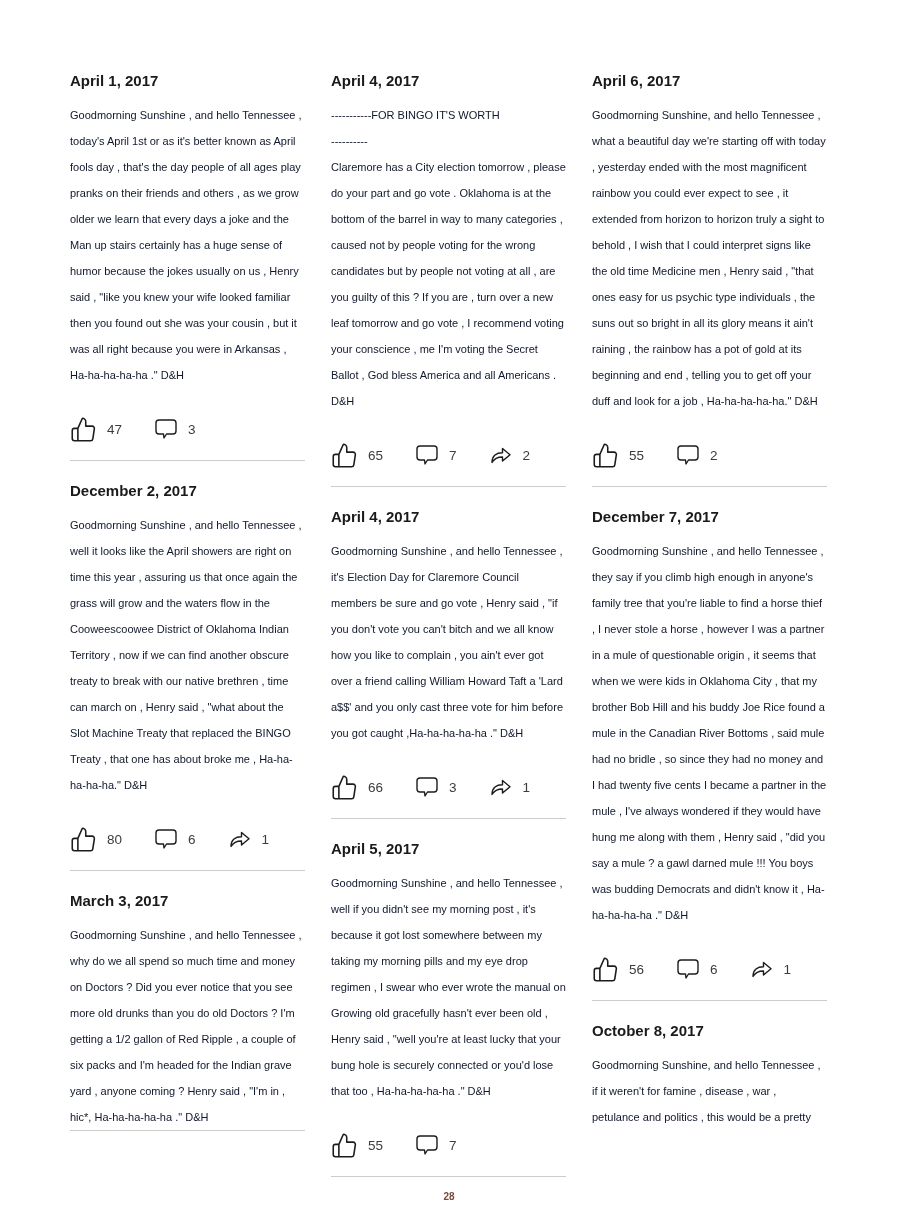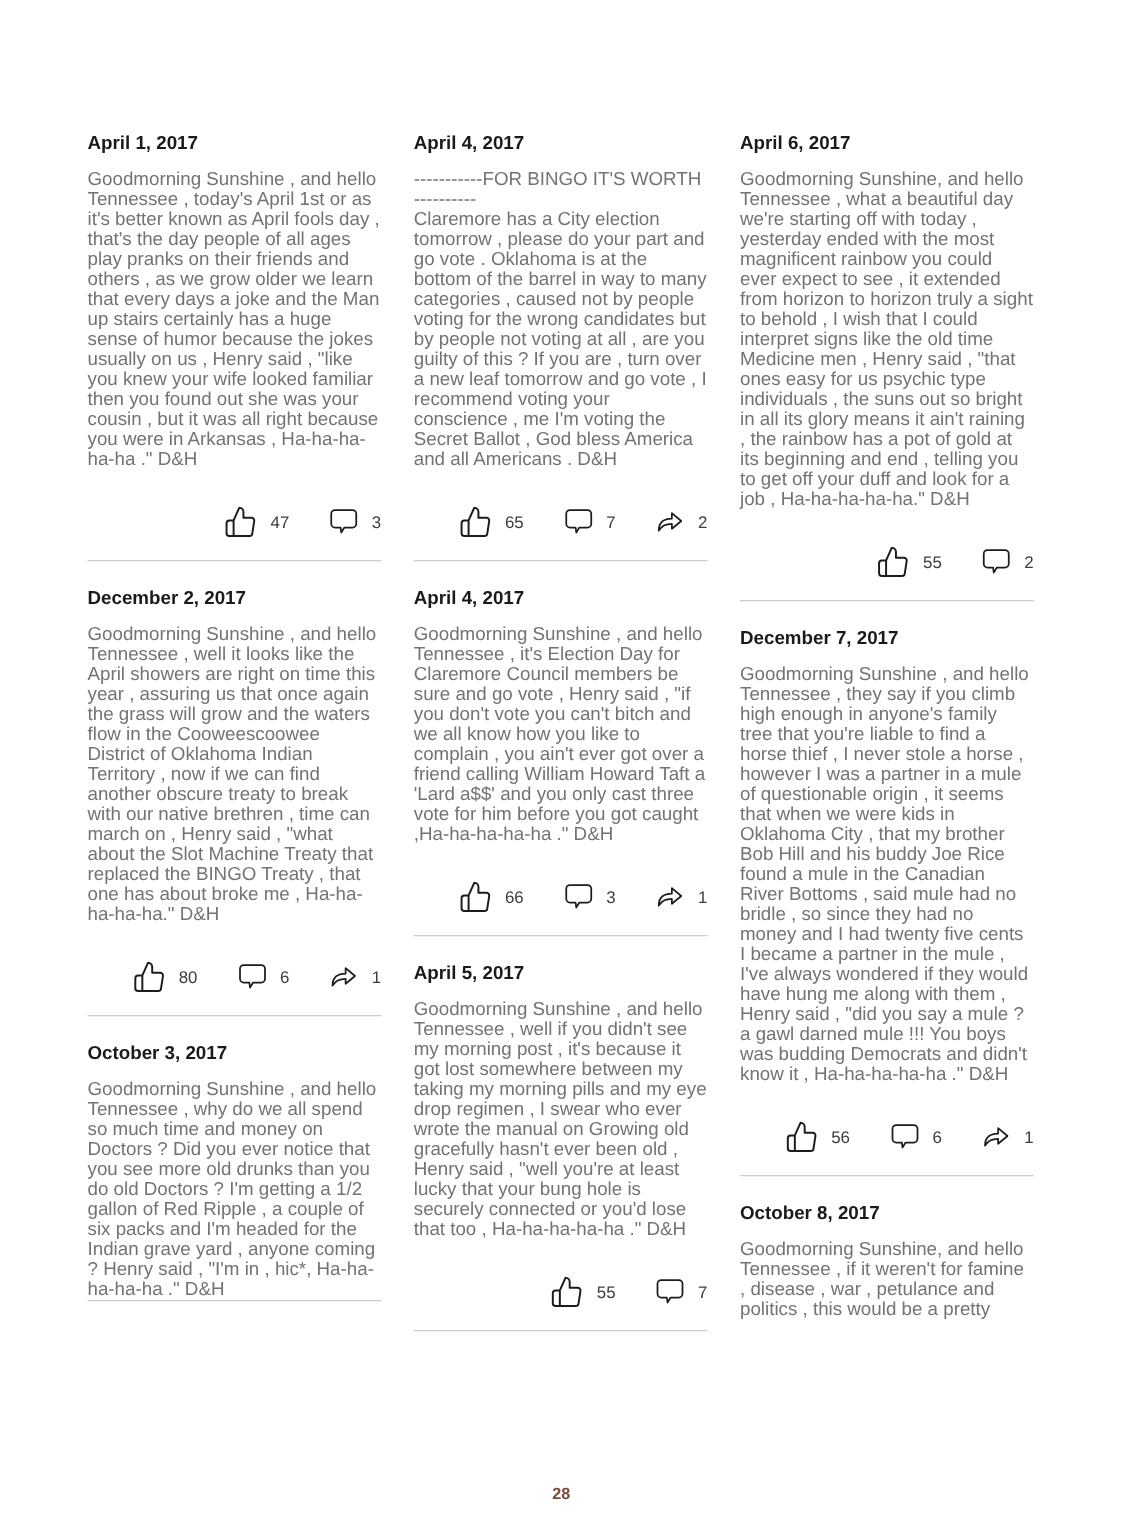--- a/index.html
+++ b/index.html
@@ -6,46 +6,46 @@
   .page{
     position:relative;
     width:898px;height:1228px;
     background:#ffffff;
     box-sizing:border-box;
     padding:72px 0 0 70px;
     font-family:"Liberation Sans",sans-serif;
     overflow:hidden;
   }
   .columns{display:flex;gap:26px;align-items:flex-start;}
-  .col{width:235px;flex:0 0 235px;margin-top:34px;}
+  .col{width:235px;flex:0 0 235px;}
   .post{margin:0;}
   .date{
     font-size:15px;font-weight:700;color:#1a1a1a;
     margin:0 0 12px 0;line-height:18px;
   }
   .body{
-    font-size:15px;line-height:16px;color:#737373;
+    font-size:11px;line-height:26px;color:#0f172a;
     margin:0;letter-spacing:0;
   }
   .stats{
-    display:flex;justify-content:flex-end;align-items:center;
+    display:flex;justify-content:flex-start;align-items:center;
     gap:32px;margin:26px 0 16px 0;height:30px;
   }
   .stat{display:flex;align-items:center;gap:10px;}
   .icon{width:27px;height:27px;stroke:#1c1c1c;fill:none;
     stroke-width:1.4;stroke-linejoin:round;stroke-linecap:round;}
   .icon.small{width:24px;height:24px;}
   .count{font-size:13.5px;color:#3c3c3c;}
   .rule{
     border:none;border-top:1px solid #cccccc;
     margin:0 0 21px 0;width:100%;height:0;
   }
   .pagenum{
     position:absolute;left:0;right:0;bottom:26px;
-    text-align:center;font-size:13px;font-weight:700;color:#7c4a3a;
+    text-align:center;font-size:10px;font-weight:700;color:#7c4a3a;
   }
 </style>
 </head>
 <body>
 
 <div class="page">
   <div class="columns">
 
     <div class="col">
 
@@ -89,21 +89,21 @@
             <svg class="icon small" viewBox="0 0 24 24">
                 <path d="M13.5 5.5 L21 11.8 13.5 18 v-4 C8 14 5 16 3 19.5 3 12.5 7.5 9.8 13.5 9.8 Z"></path>
               </svg>
             <span class="count">1</span>
           </span>
         </div>
         <hr class="rule">
       </article>
 
       <article class="post">
-        <h3 class="date">October 3, 2017</h3>
+        <h3 class="date">March 3, 2017</h3>
         <p class="body">Goodmorning Sunshine , and hello Tennessee , why do we all spend so much time and money on Doctors ? Did you ever notice that you see more old drunks than you do old Doctors ? I'm getting a 1/2 gallon of Red Ripple , a couple of six packs and I'm headed for the Indian grave yard , anyone coming ? Henry said , "I'm in , hic*, Ha-ha-ha-ha-ha ." D&amp;H</p>
         <hr class="rule">
       </article>
     </div>
 
     <div class="col">
 
       <article class="post">
         <h3 class="date">April 4, 2017</h3>
         <p class="body">-----------FOR BINGO IT'S WORTH</p>

